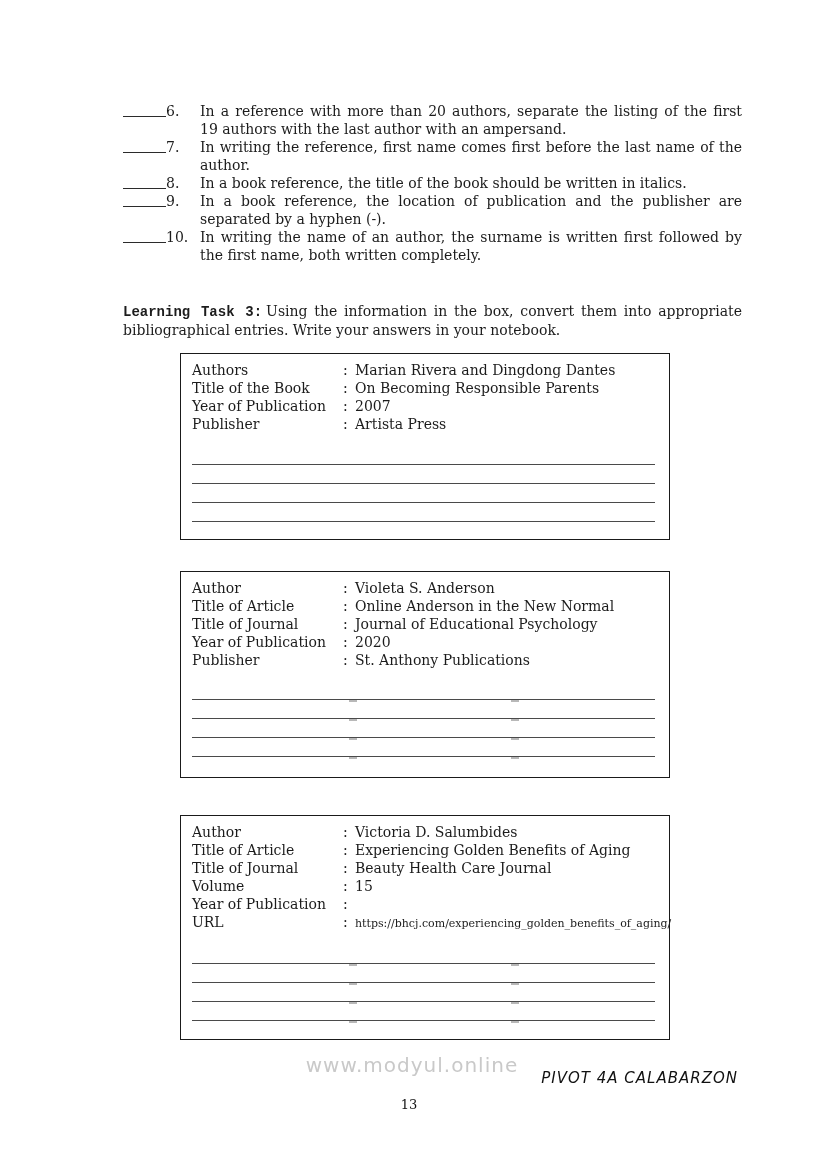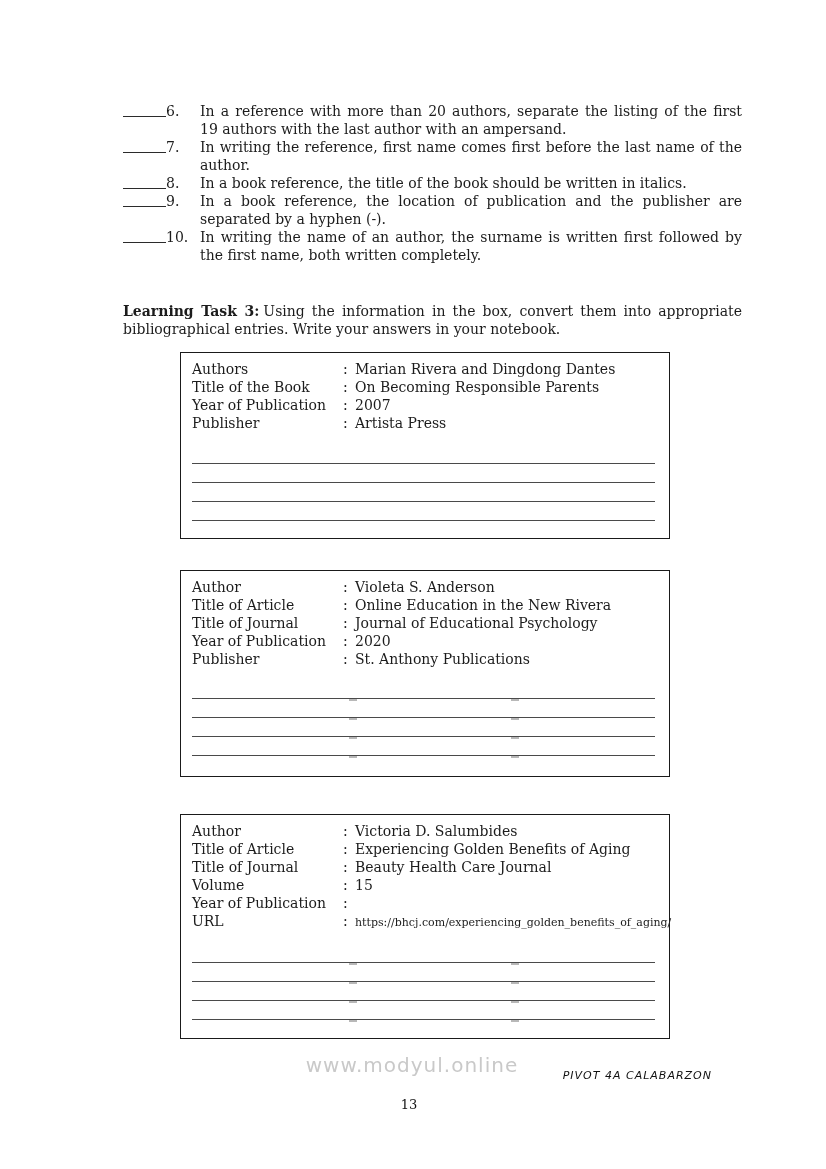--- a/index.html
+++ b/index.html
@@ -31,21 +31,21 @@
   }
   .item-num { flex: 0 0 auto; width: 34px; }
   .item-text { flex: 1 1 auto; text-align: justify; }
   
   .task {
     margin-top: 38px;
     font-size: 14px;
     line-height: 18px;
     text-align: justify;
   }
-  .task-label { font-weight: bold; margin-right: 4px; }
+  .task-label { font-weight: bold; margin-right: 4px; font-family: Liberation Mono, monospace; }
   
   .box {
     width: 490px;
     margin-left: 57px;
     border: 1.4px solid #1a1a1a;
     padding: 7px 14px 17px 11px;
     font-size: 14px;
     line-height: 18px;
   }
   .box-1 { margin-top: 11px; }
@@ -72,24 +72,24 @@
     width: 8px;
     height: 2px;
     background: #b8b8b8;
   }
   .ans-line.dashed::before { left: 34%; }
   .ans-line.dashed::after { left: 69%; }
   
   .brand {
     position: absolute;
     top: 1069px;
-    right: 114px;
+    right: 88px;
     font-family: "DejaVu Sans", sans-serif;
     font-style: italic;
-    font-size: 11px;
+    font-size: 15px;
     letter-spacing: 1px;
     color: #111111;
   }
   .page-num {
     position: absolute;
     top: 1097px;
     left: 0;
     width: 818px;
     text-align: center;
     font-size: 13px;
@@ -176,21 +176,21 @@
 
     <div class="box box-2">
       <div class="field">
         <span class="f-label">Author</span>
         <span class="f-colon">:</span>
         <span class="f-val">Violeta S. Anderson</span>
       </div>
       <div class="field">
         <span class="f-label">Title of Article</span>
         <span class="f-colon">:</span>
-        <span class="f-val">Online Education in the New Rivera</span>
+        <span class="f-val">Online Anderson in the New Normal</span>
       </div>
       <div class="field">
         <span class="f-label">Title of Journal</span>
         <span class="f-colon">:</span>
         <span class="f-val">Journal of Educational Psychology</span>
       </div>
       <div class="field">
         <span class="f-label">Year of Publication</span>
         <span class="f-colon">:</span>
         <span class="f-val">2020</span>

